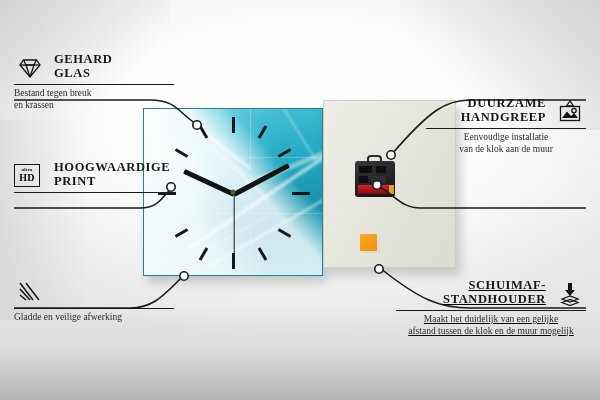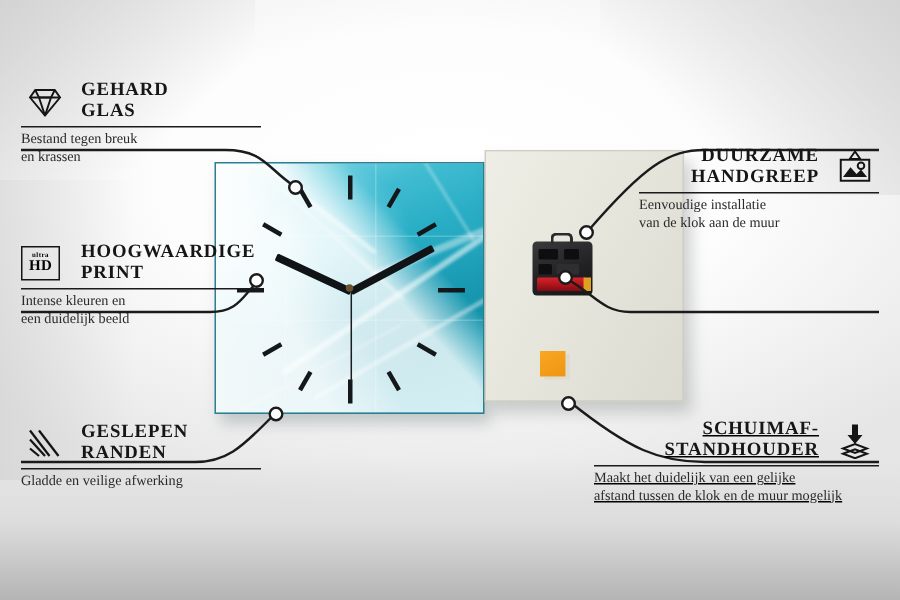--- a/index.html
+++ b/index.html
@@ -131,21 +131,21 @@
     line-height:14px; color:#161616; text-transform:uppercase;
   }
   .callout.left .title { text-align:left; }
   .callout.right .title { text-align:right; }
   .callout .rule {
     height:1px; background:#1b1b1b; margin-top:4px;
   }
   .callout .desc {
     font-size:9.5px; line-height:11.5px; color:#2a2a2a; margin-top:3px;
   }
-  .callout.right .desc { text-align:left; }
+  .callout.right .desc { text-align:center; }
   .ico { flex:0 0 auto; width:32px; height:24px; }
   .ico svg { display:block; width:100%; height:100%; }
 
   .hd-box {
     width:26px; height:23px; border:1.6px solid #141414;
     display:flex; flex-direction:column; align-items:center; justify-content:center;
     line-height:1;
   }
   .hd-box .u { font-size:4.6px; font-weight:bold; letter-spacing:.3px; }
   .hd-box .d { font-size:10px; font-weight:bold; letter-spacing:.2px; margin-top:.5px; }
@@ -272,42 +272,34 @@
           <span class="u">ultra</span>
           <span class="d">HD</span>
         </span>
       </span>
       <span class="title">
         <span>HOOGWAARDIGE</span><br>
         <span>PRINT</span>
       </span>
     </div>
     <div class="rule"></div>
-    <div class="desc">
-      <span>Intense kleuren en</span><br>
-      <span>een duidelijk beeld</span>
-    </div>
   </div>
 
   <div class="callout left" style="left:14px; top:280px; width:160px;">
     <div class="head">
       <span class="ico">
         <svg viewBox="0 0 26 24">
             <g stroke="#141414" stroke-width="1.5" fill="none">
           <path d="M3,3 L16,20"></path>
               <path d="M3,9 L13,20"></path>
               <path d="M3,15 L9,20"></path>
           <path d="M9,3 L22,20"></path>
             </g>
           </svg>
       </span>
-      <span class="title">
-        <span>GESLEPEN</span><br>
-        <span>RANDEN</span>
-      </span>
     </div>
     <div class="rule"></div>
     <div class="desc">
       <span>Gladde en veilige afwerking</span>
     </div>
   </div>
 
   <div class="callout right" style="left:426px; top:52px; width:160px;margin-top:44px;">
     <div class="head">
       <span class="title" style="flex:1;">

